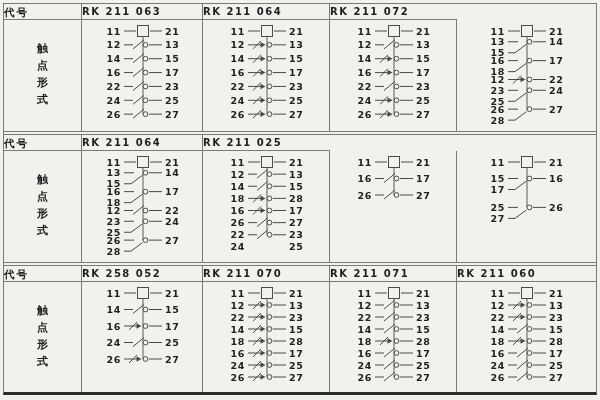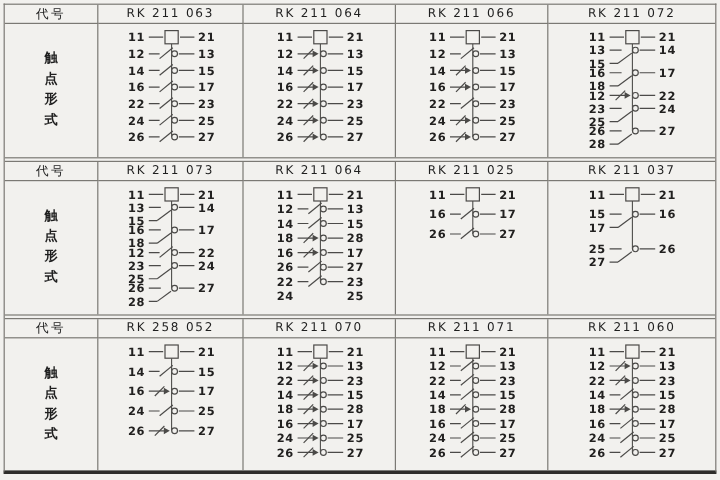--- a/index.html
+++ b/index.html
@@ -13,21 +13,21 @@
     position:absolute;left:3px;top:3px;width:592px;
     border:1px solid #7b7974;
     border-bottom:3px solid #2e2d2b;
     background:#f2f1ee;
   }
   .grid-row{display:grid;grid-template-columns:78px 121px 127px 127px 139px;}
   .cell{border-right:1px solid #7b7974;box-sizing:border-box;}
   .cell:last-child{border-right:none;}
   .hdr .cell{
     height:16px;line-height:16px;border-bottom:1px solid #7b7974;
-    text-align:center;font-weight:normal;font-size:10px;letter-spacing:1.5px;
+    font-weight:bold;font-size:10px;letter-spacing:1.5px;
     white-space:nowrap;overflow:hidden;
   }
   .hdr .lbl{letter-spacing:2px;font-size:10.5px;}
   .bdy .cell{position:relative;overflow:hidden;}
   .body-label{
     text-align:center;font-size:11px;font-weight:bold;
     padding-top:20px;line-height:17px;letter-spacing:0;
   }
   .body-label span{display:block;}
   .sep{height:2px;border-top:1px solid #7b7974;border-bottom:1px solid #7b7974;}
@@ -39,21 +39,20 @@
 </style>
 </head>
 <body>
 
 <div class="frame" id="frame">
     <div>
       <div class="grid-row hdr">
         <div class="cell lbl">代号</div>
         <div class="cell">RK 211 063</div>
         <div class="cell">RK 211 064</div>
-        <div class="cell">RK 211 066</div>
         <div class="cell">RK 211 072</div>
       </div>
       <div class="grid-row bdy">
         <div class="cell body-label" style="height: 111px;">
           <span>触</span>
           <span>点</span>
           <span>形</span>
           <span>式</span>
         </div>
         <div class="cell" style="height: 111px;">
@@ -252,24 +251,22 @@
             <line x1="51" y1="100.1388888888889" x2="58" y2="100.1388888888889" stroke="#4b4a48" stroke-width="1"></line>
             <line x1="58" y1="100.1388888888889" x2="69.5" y2="91.6388888888889" stroke="#4b4a48" stroke-width="1"></line>
           </svg>
         </div>
       </div>
     </div>
     <div class="sep"></div>
     <div>
       <div class="grid-row hdr">
         <div class="cell lbl">代号</div>
-        <div class="cell">RK 211 073</div>
         <div class="cell">RK 211 064</div>
         <div class="cell">RK 211 025</div>
-        <div class="cell">RK 211 037</div>
       </div>
       <div class="grid-row bdy">
         <div class="cell body-label" style="height: 111px;">
           <span>触</span>
           <span>点</span>
           <span>形</span>
           <span>式</span>
         </div>
         <div class="cell" style="height: 111px;">
           <svg width="121" height="111" viewBox="0 0 121 111">

